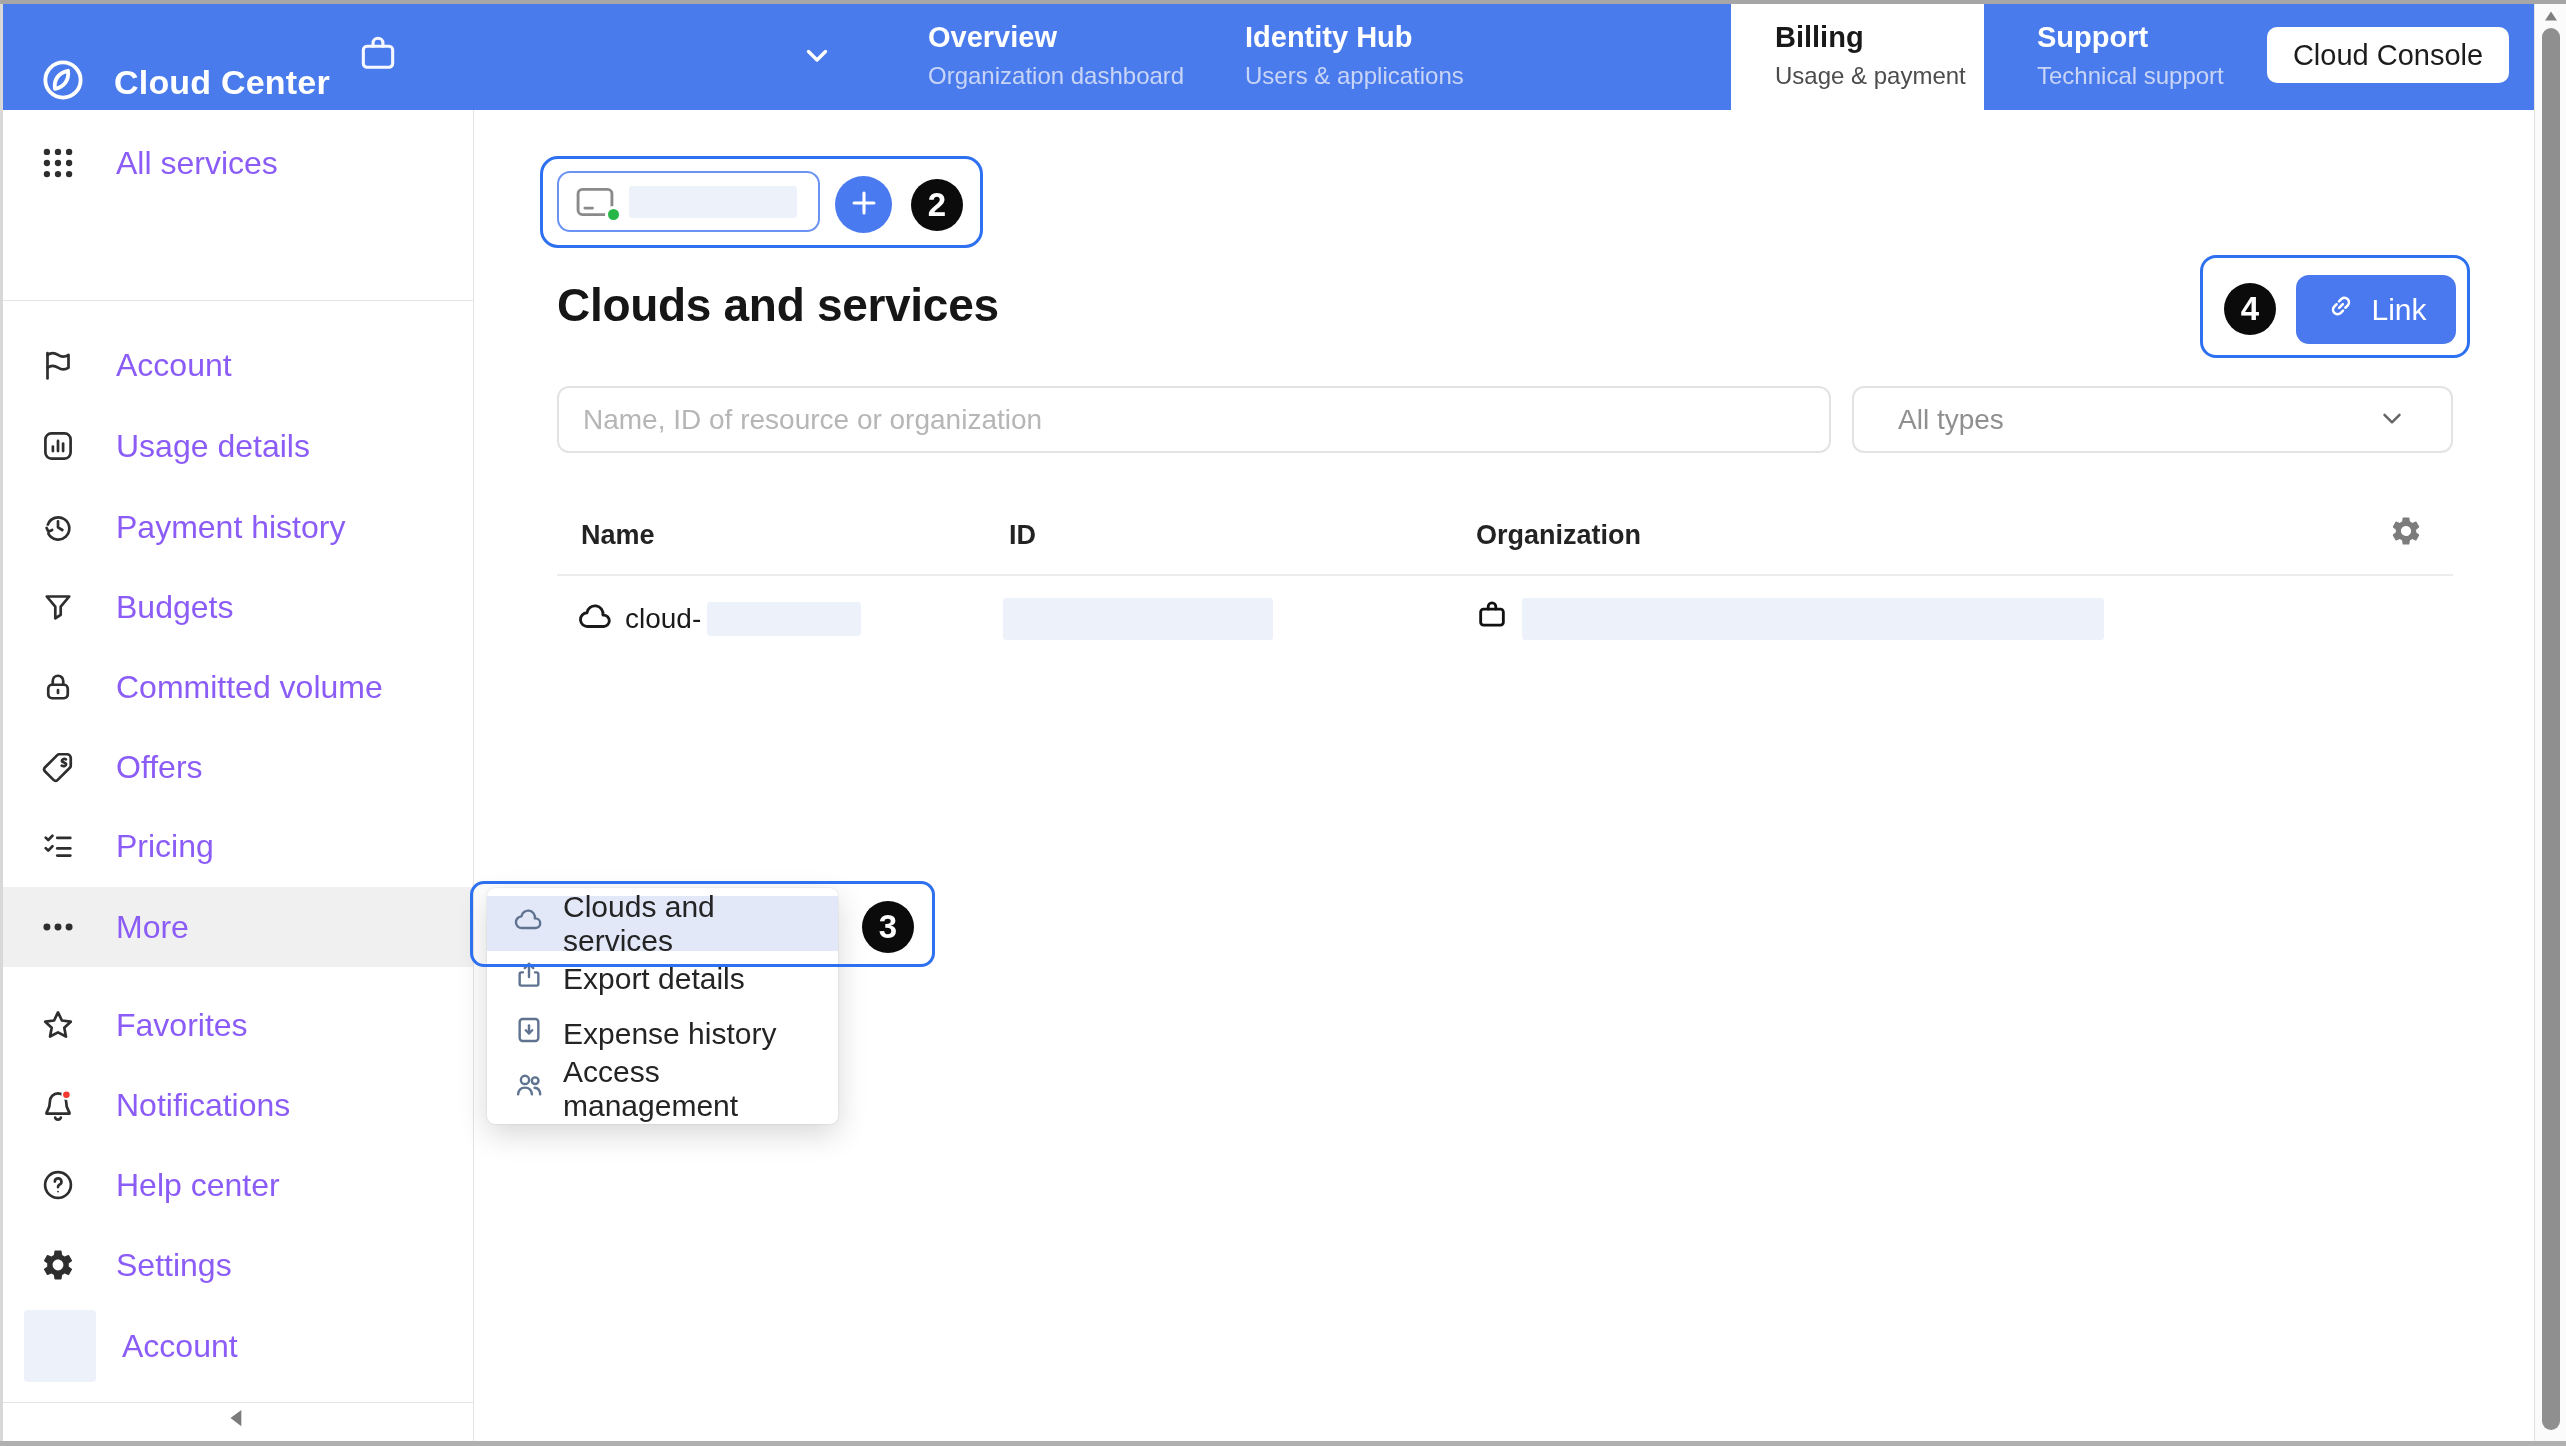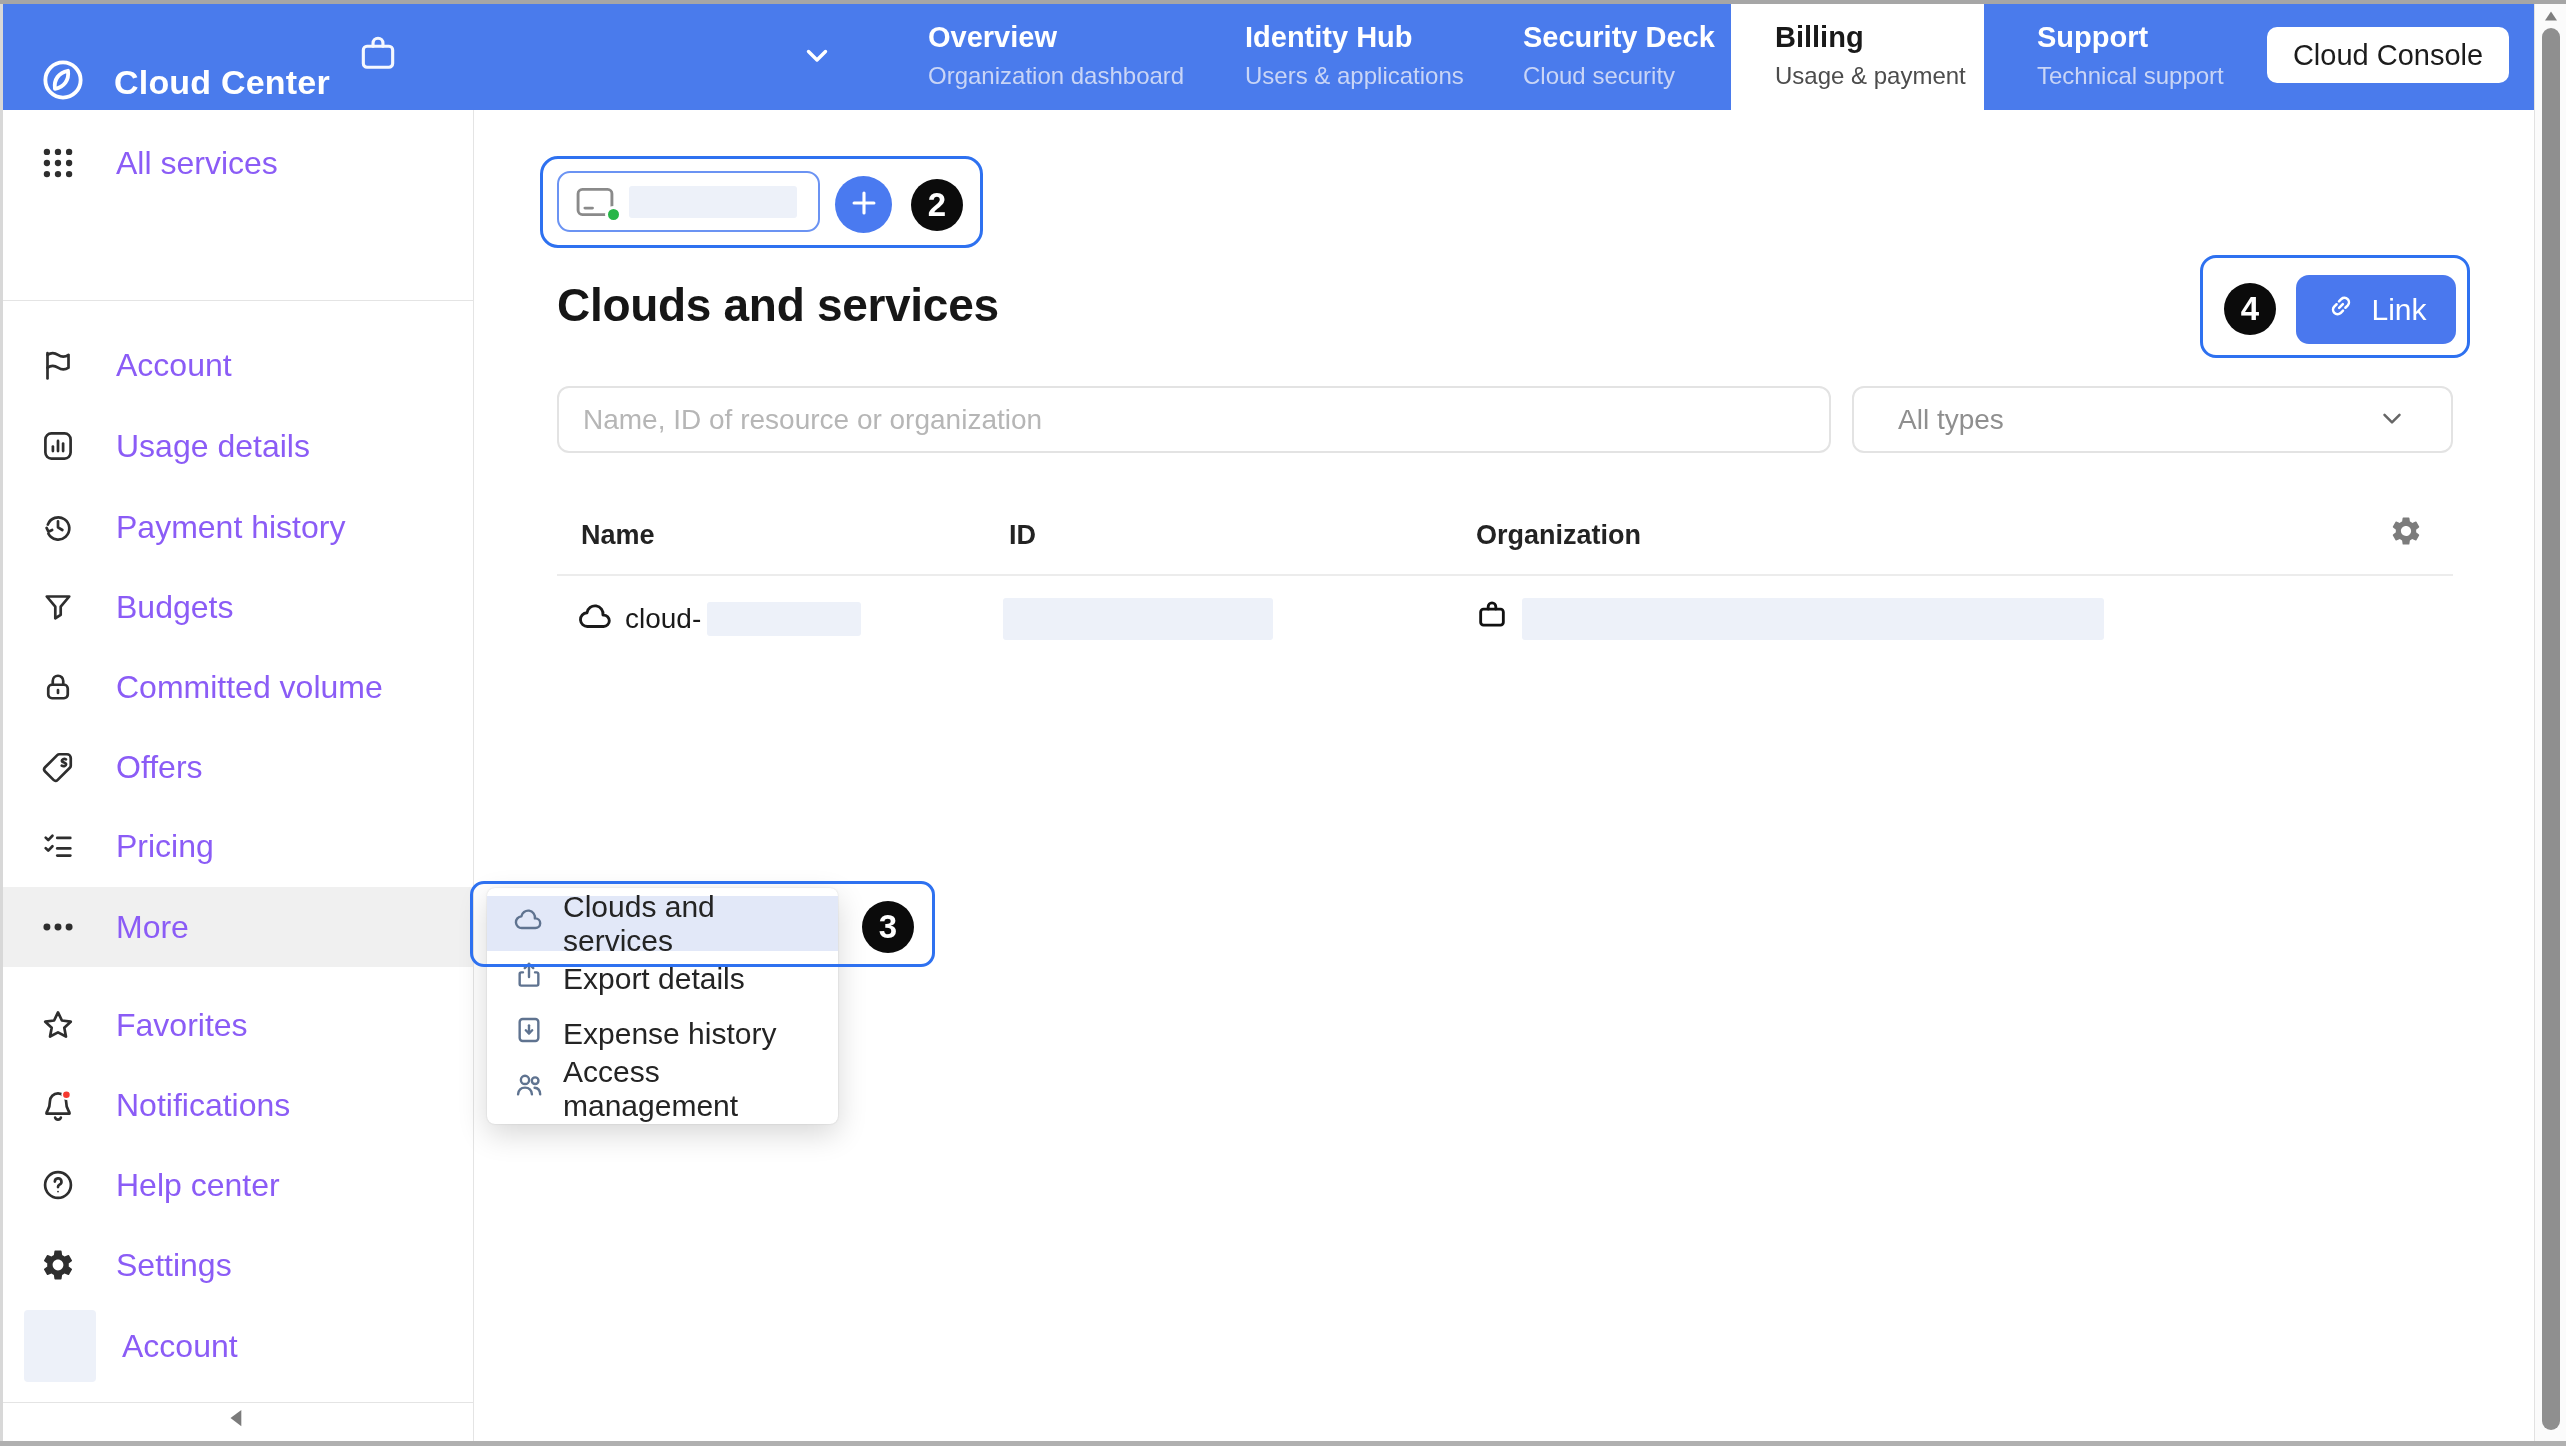--- a/index.html
+++ b/index.html
@@ -119,24 +119,20 @@
     </span>
 
     <div class="nav-item" style="left:884px">
       <div class="t">Overview</div>
       <div class="s">Organization dashboard</div>
     </div>
     <div class="nav-item" style="left:1201px">
       <div class="t">Identity Hub</div>
       <div class="s">Users &amp; applications</div>
     </div>
-    <div class="nav-item" style="left:1479px">
-      <div class="t">Security Deck</div>
-      <div class="s">Cloud security</div>
-    </div>
     <div class="nav-item active" style="left:1731px">
       <div class="t">Billing</div>
       <div class="s">Usage &amp; payment</div>
     </div>
     <div class="nav-item" style="left:1993px">
       <div class="t">Support</div>
       <div class="s">Technical support</div>
     </div>
 
     <button class="console-btn">Cloud Console</button>

